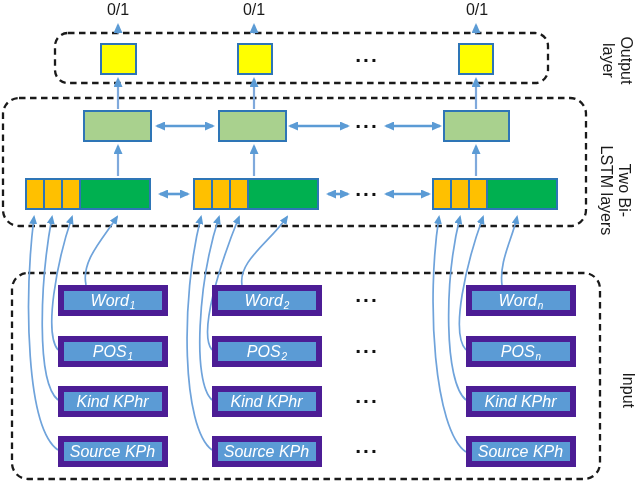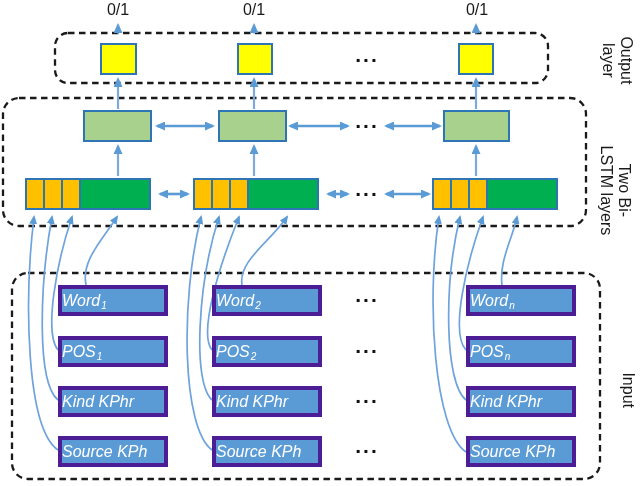--- a/index.html
+++ b/index.html
@@ -8,23 +8,23 @@
   .abs{position:absolute;box-sizing:border-box;}
   svg.wires{position:absolute;left:0;top:0;z-index:0;}
   .layer{z-index:1;}
   .node-yellow{background:#FFFF00;border:2px solid #2E75B6;}
   .node-lg{background:#A9D18E;border:2px solid #2E75B6;}
   .concat{display:flex;height:32px;}
   .cell{box-sizing:border-box;border:2px solid #2E75B6;height:32px;}
   .cell + .cell{margin-left:-2px;}
   .cell-orange{background:#FFC000;width:20px;}
   .cell-green{background:#00B050;width:72px;}
-  .inbox{background:#5B9BD5;border:4px solid #4c1d95;color:#ffffff;
+  .inbox{background:#5B9BD5;border:6px solid #4c1d95;color:#ffffff;
          font-style:italic;font-size:16px;width:110px;height:31px;
-         display:flex;align-items:center;}
+         display:flex;align-items:center;justify-content:center;}
   .inbox .sub{font-size:10px;position:relative;top:5px;margin-left:1px;}
   .outval{font-size:16px;color:#1a1a1a;transform:translateX(-50%);white-space:nowrap;}
   .dots{font-weight:bold;font-size:21px;color:#111;letter-spacing:2px;line-height:1;
         transform:translate(-50%,-82%);white-space:nowrap;}
   .rot{font-size:16px;color:#1a1a1a;text-align:center;line-height:1.15;
        transform:rotate(90deg);}
 </style>
 </head>
 <body>
 

